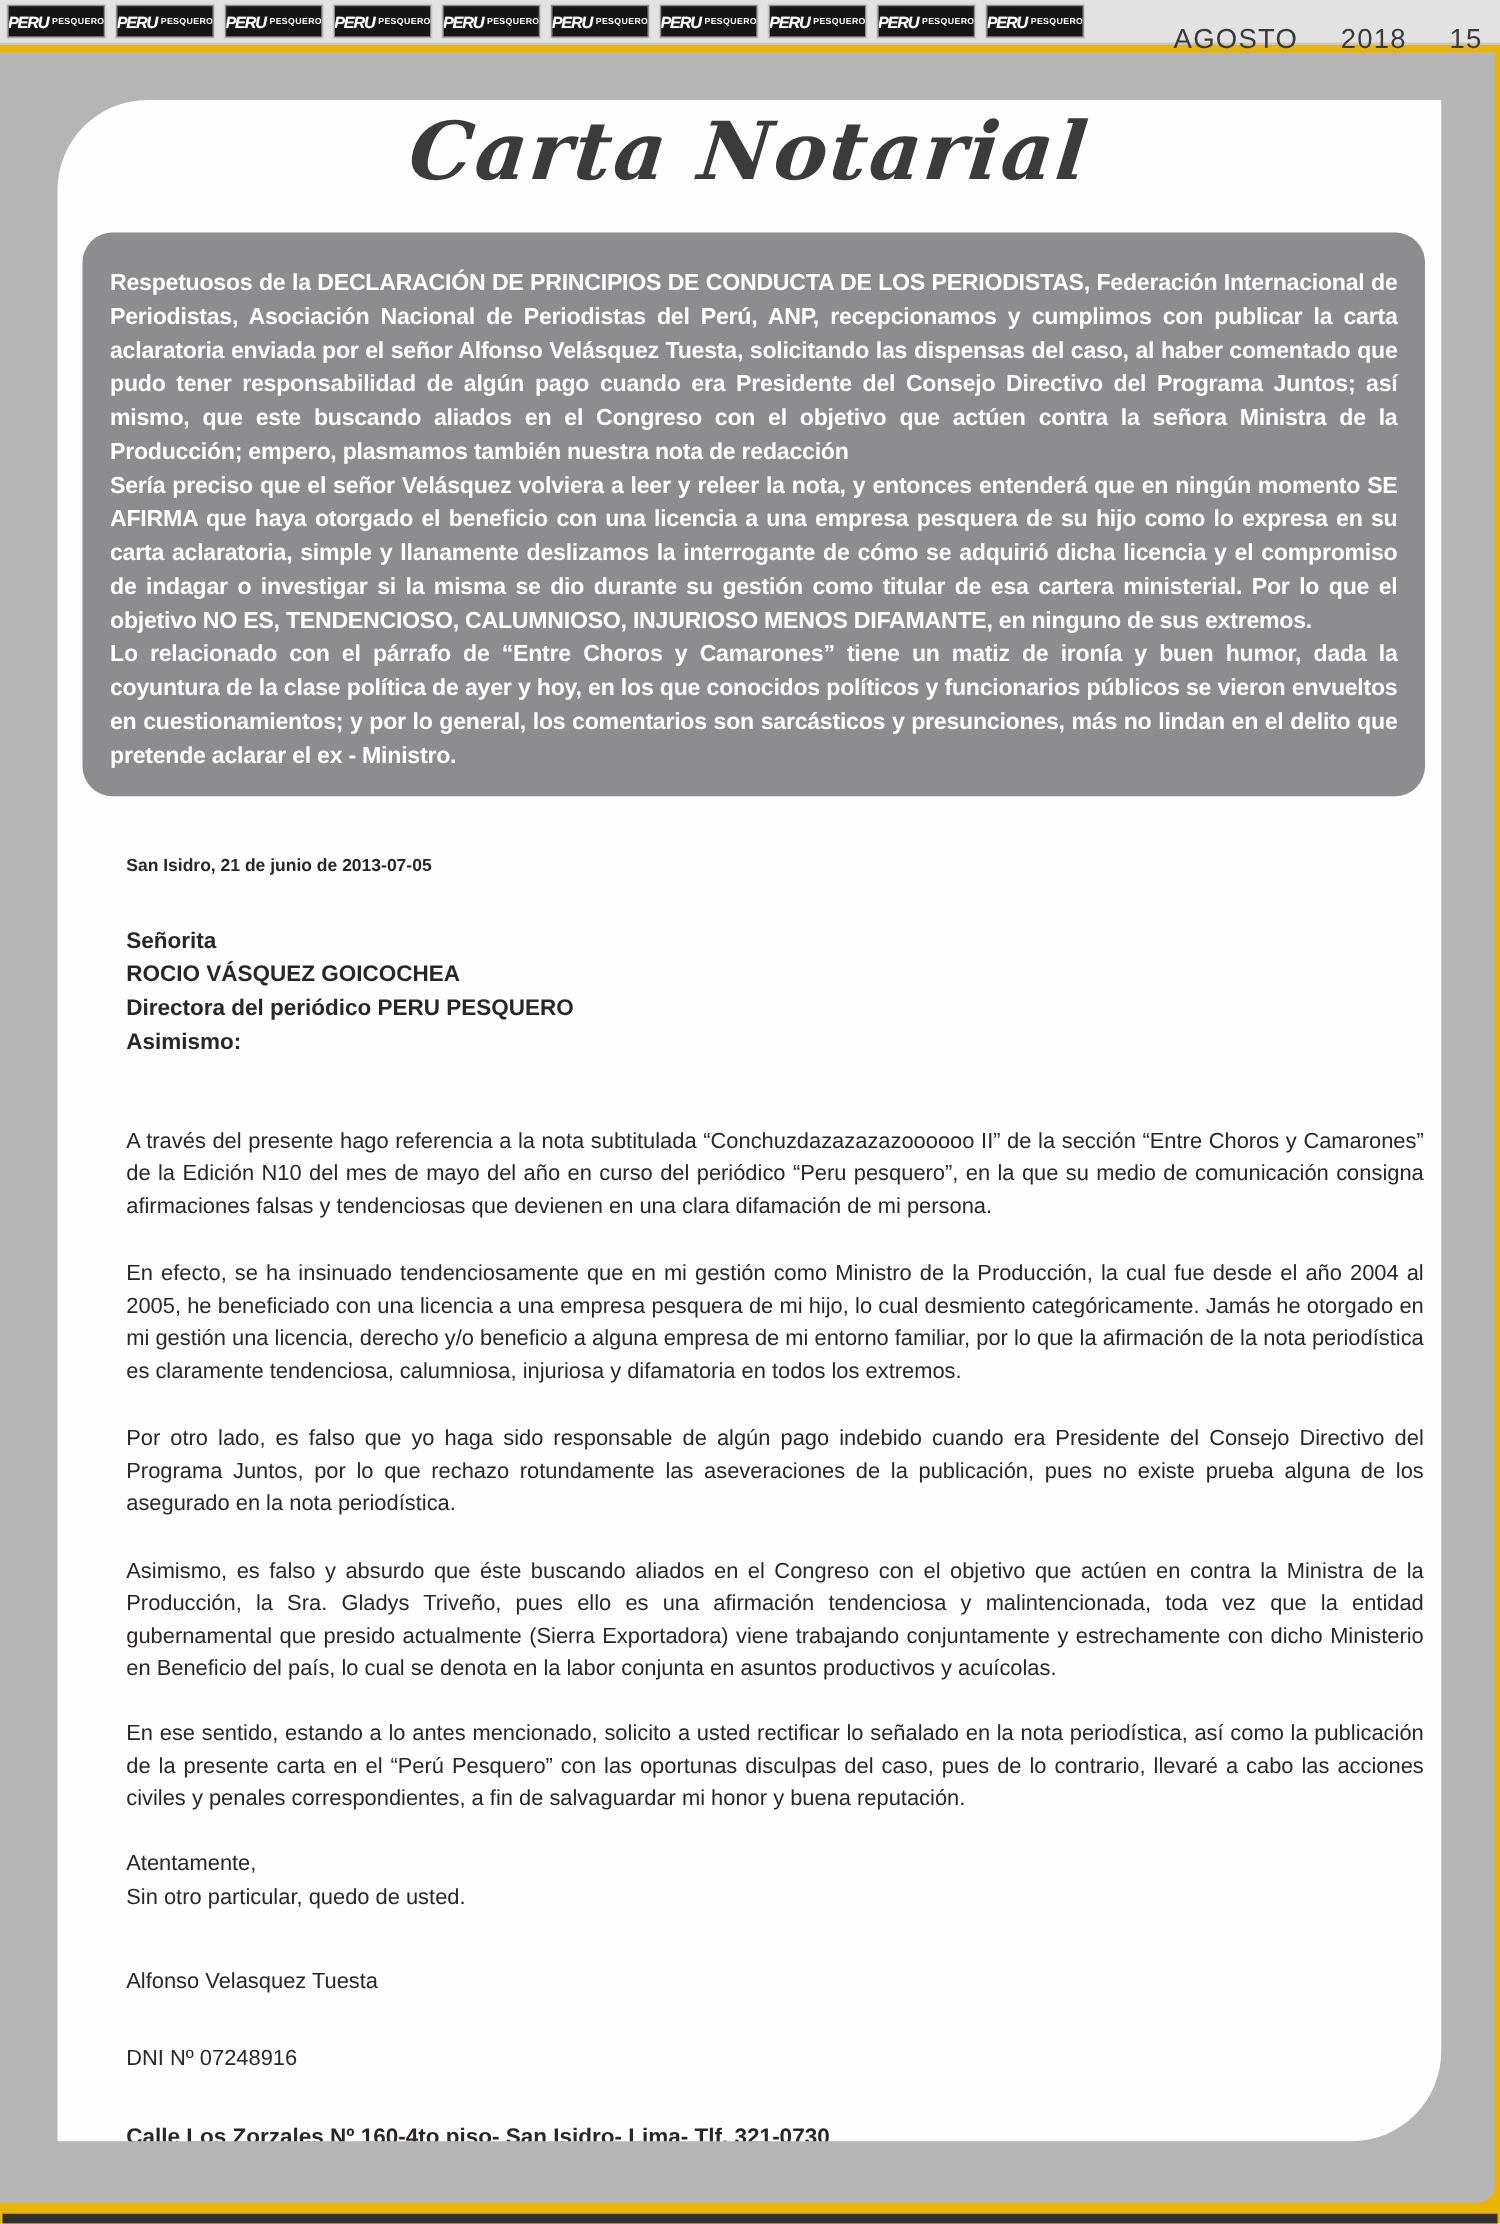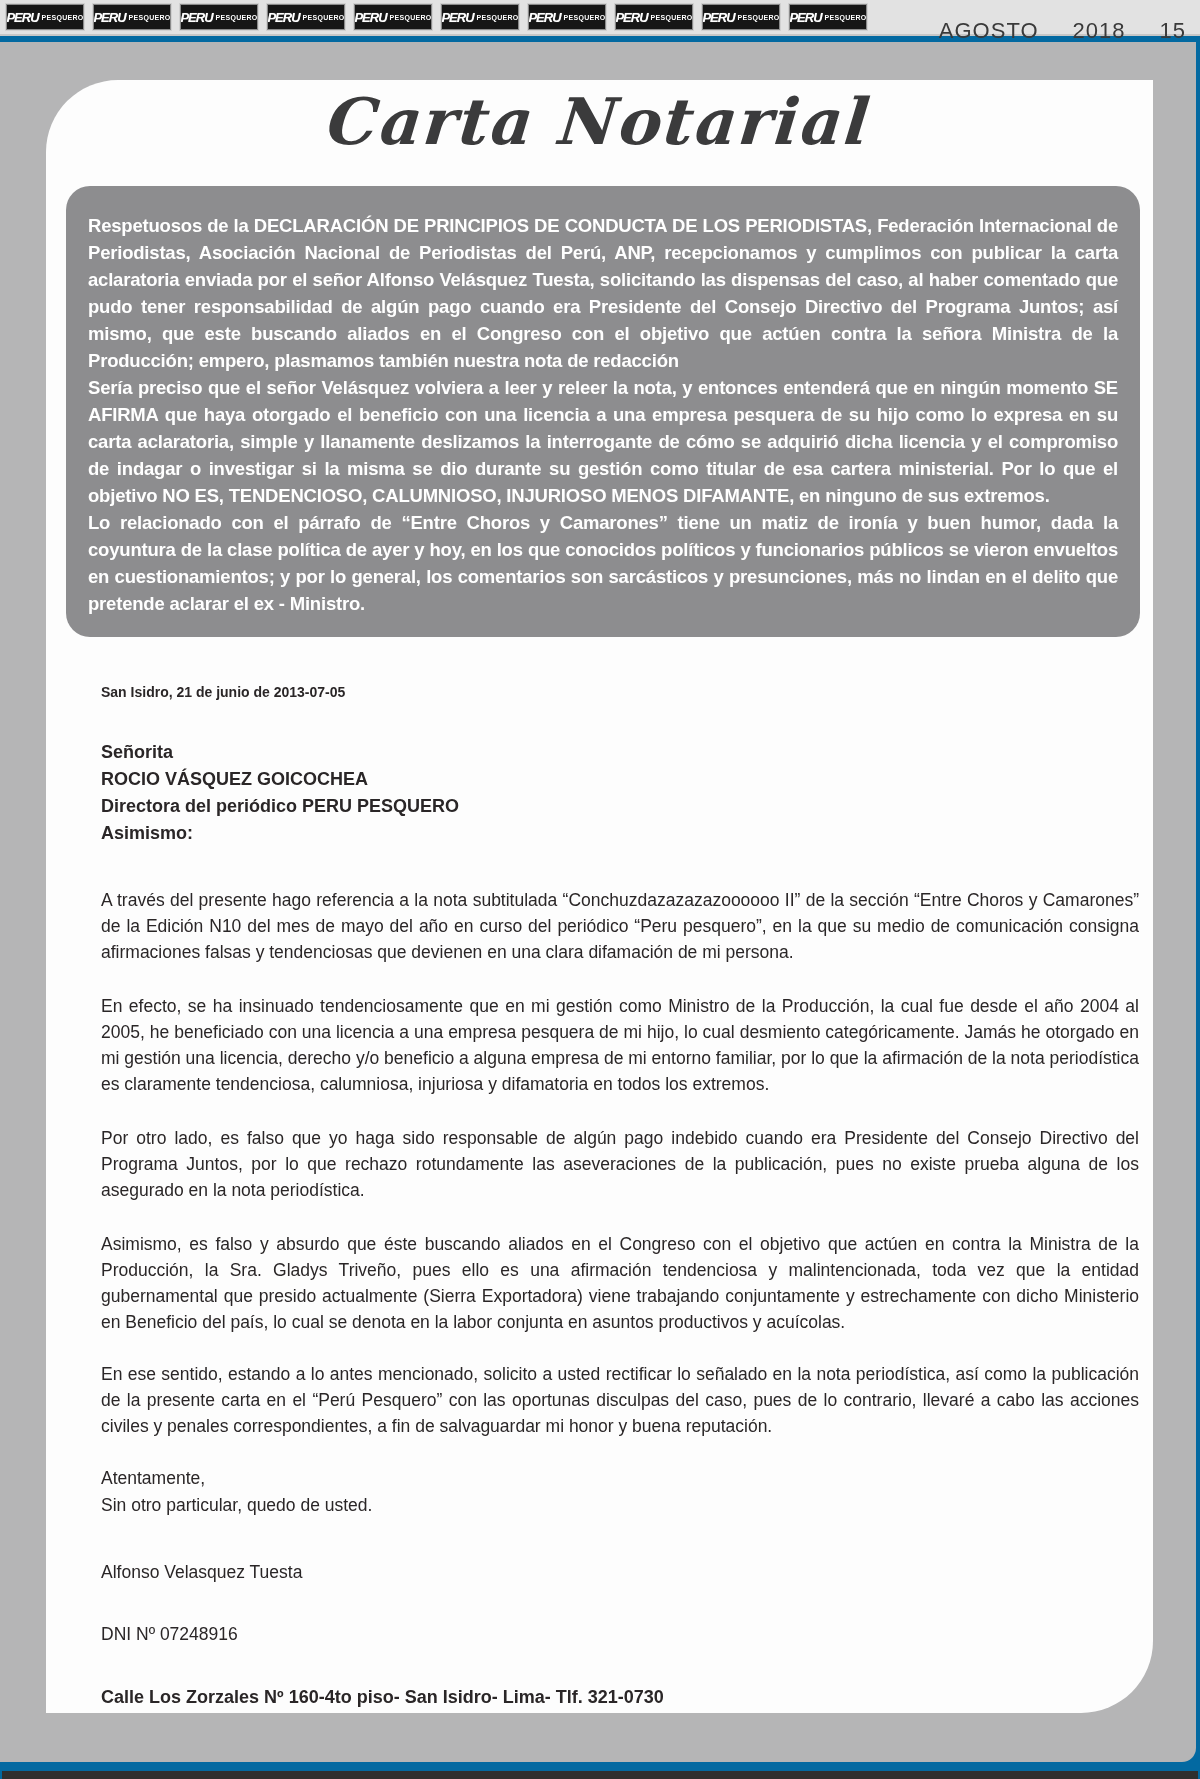--- a/index.html
+++ b/index.html
@@ -1,21 +1,21 @@
 <!DOCTYPE html>
 <html lang="es"><head>
 <meta charset="utf-8">
 <style>
   * { margin:0; padding:0; box-sizing:border-box; }
   html,body { background:#ffffff; }
   .page {
     position:relative;
     width:1200px; height:1779px;
     margin:0 auto;
-    background:#0369a1;
+    background:#eab308;
     font-family:"Liberation Sans", sans-serif;
     overflow:hidden;
   }
 
   
   .topbar {
     position:absolute; top:0; left:0; right:0; height:36px;
     background:#e2e2e2;
     border-bottom:2px solid #c7c7c7;
     display:flex; align-items:center;
@@ -88,21 +88,21 @@
   
   .letter {
     margin:42px 14px 0 55px;
     color:#2a2627;
     font-size:17.5px; line-height:26px;
   }
   .letter p { text-align:justify; }
   .bold { font-weight:bold; }
   .date-line { margin-bottom:34px; font-size:14px; }
   .recipient div { font-weight:bold; font-size:18px; line-height:27px; }
-  .recipient { margin-bottom:40px; }
+  .recipient { margin-bottom:52px; }
   .para { margin-bottom:28px; }
   .para-tight { margin-bottom:26px; }
   .para-nogap { margin-bottom:26px; }
   .closing div { line-height:27px; }
   .closing { margin-bottom:40px; }
   .signature div { line-height:27px;margin-top:35px; }
   .signature { margin-bottom:36px; }
   .address { font-weight:bold; font-size:18px; margin-bottom:36px; }
 
   

